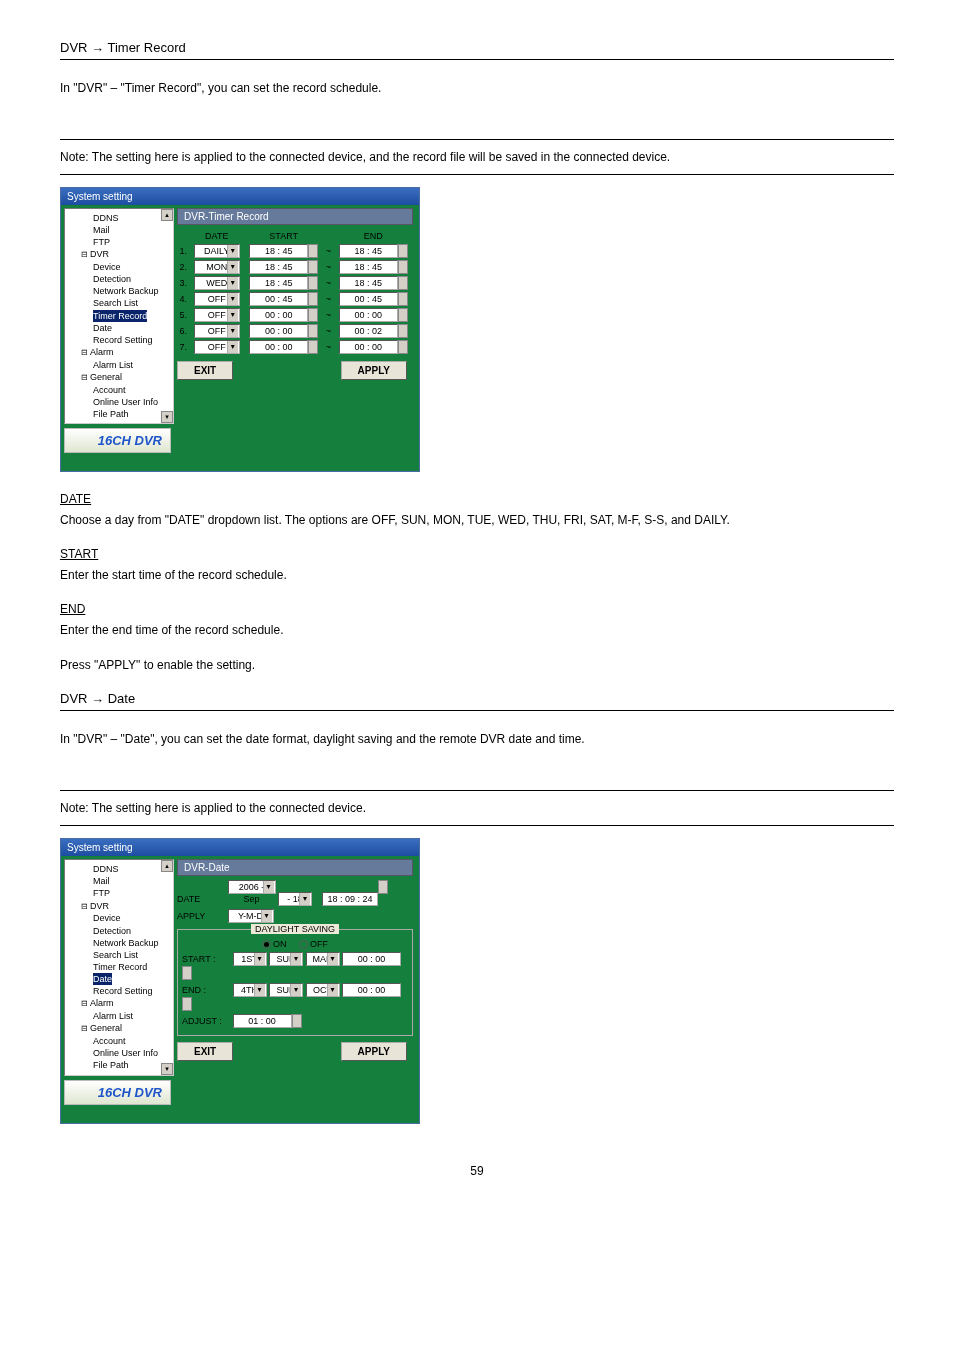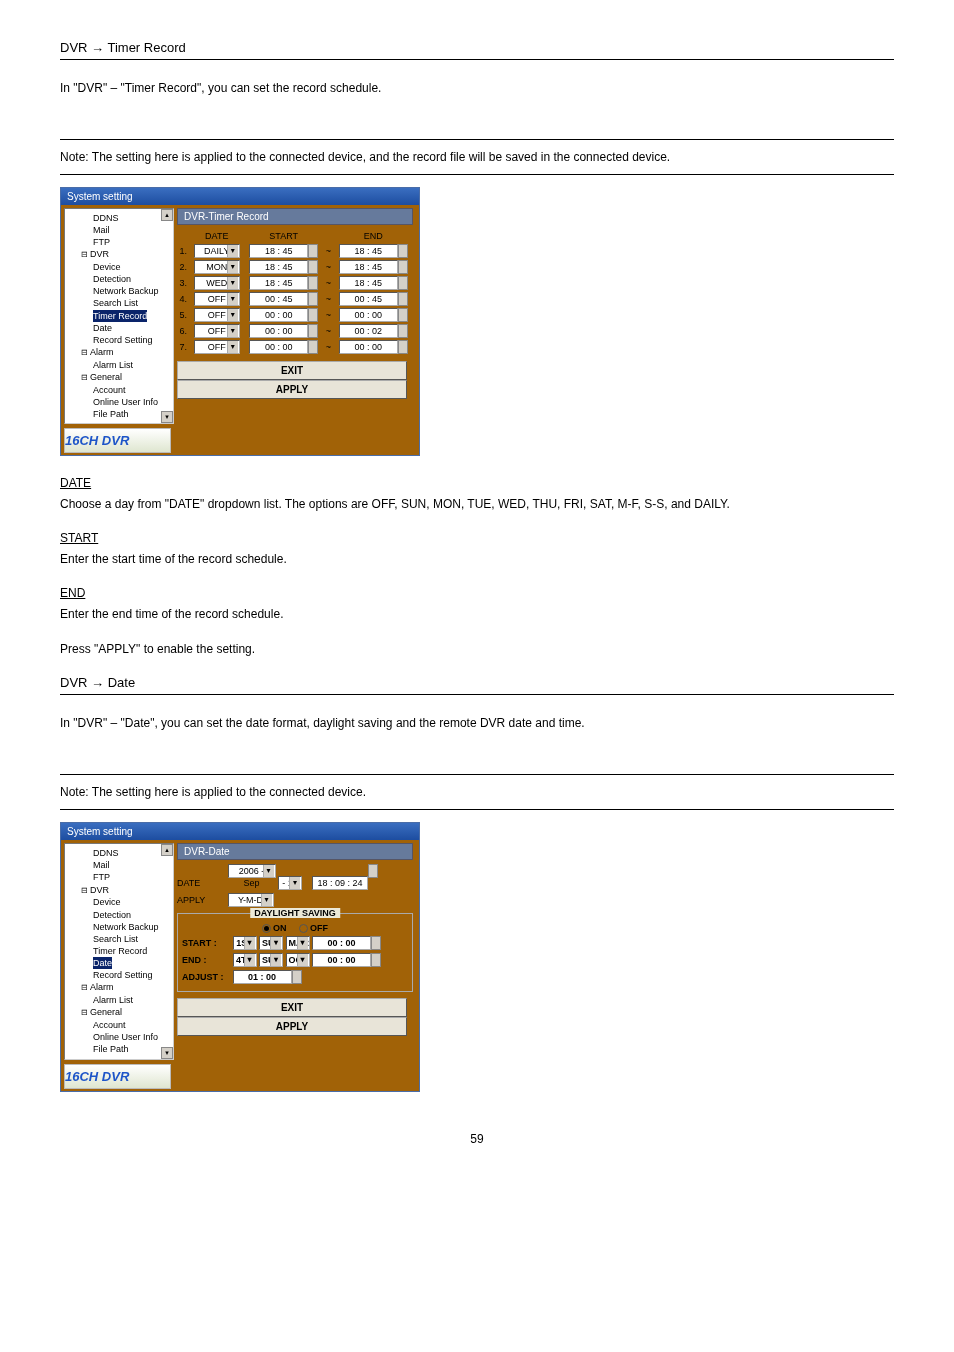--- a/index.html
+++ b/index.html
@@ -38,21 +38,21 @@
     font-family: Tahoma, Arial, sans-serif;
   }
   .win-title {
     background: linear-gradient(#3a6ec0, #1d4da0);
     color: #fff;
     padding: 3px 6px;
     font-size: 10px;
   }
   .win-body {
     display: flex;
-    background: #a16207;
+    background: #15803d;
   }
   .tree-pane {
     width: 110px;
     background: #fff;
     border: 1px inset #ccc;
     margin: 3px;
     padding: 3px 2px;
     font-size: 9px;
     line-height: 1.35;
     position: relative;
@@ -66,26 +66,26 @@
     background: #d4d0c8; border: 1px solid #888; font-size: 7px;
     text-align: center; line-height: 10px;
   }
   .scroll-up { top: 0; }
   .scroll-dn { bottom: 0; }
   .brand {
     color: #1e55c8;
     font-style: italic;
     font-weight: bold;
     font-size: 13px;
-    text-align: left;
-    margin: 4px 3px 2px 3px;
+    text-align: right;
+    margin: 4px 3px 18px 3px;
     width: 107px;
     background: linear-gradient(#fff,#dfe6d0);
     border: 1px solid #bbb;
-    padding: 4px 0;
+    padding: 4px 8px;
   }
   .right-pane { flex: 1; padding: 3px 6px 6px 3px; }
   .panel-header {
     background: #667a9c;
     color: #fff;
     padding: 2px 6px;
     font-size: 10px;
     border: 1px solid #556;
     margin-bottom: 4px;
   }
@@ -96,40 +96,40 @@
     display: inline-block;
     border: 1px inset #aaa;
     background: #fff;
     height: 14px;
     line-height: 12px;
     padding: 0 2px;
     font-size: 9px;
     text-align: center;
   }
   .sel-box { width: 46px; position: relative; }
-  .sel-box.sm { width: 24px; }
+  .sel-box.sm { width: 34px; }
   .sel-box::after {
     content: "▾"; position: absolute; right: 1px; top: 0;
     font-size: 8px; background: #d4d0c8; border-left: 1px solid #aaa;
     width: 10px; text-align: center;
   }
   .inp-box { width: 59px; text-align: center; }
   .spin {
     display: inline-block; width: 10px; height: 14px;
     border: 1px solid #888; background: #d4d0c8;
     vertical-align: top;
   }
   .tilde { padding: 0 3px; }
   .btn {
     border: 1px outset #aaa; background: #e8e4d8;
     padding: 3px 16px; font-size: 10px; font-weight: bold;
   }
-  .btn-row { display: flex; justify-content: space-between; padding: 6px 6px 6px 0; flex-direction: column; }
+  .btn-row { display: flex; justify-content: space-between; padding: 6px 6px 6px 0; }
   .left-col { width: 113px; }
-  .fs-box { border: 1px solid #aaa; margin-top: 6px; padding: 6px 4px 4px 4px; position: relative; font-weight: bold; }
+  .fs-box { border: 1px solid #aaa; margin-top: 6px; padding: 6px 4px 4px 4px; position: relative; }
   .fs-label { position: absolute; top: -6px; left: 50%; transform: translateX(-50%); background: #ece9d8; padding: 0 4px; font-size: 9px; }
   .radio { display: inline-block; width: 9px; height: 9px; border: 1px solid #555; border-radius: 50%; margin-right: 2px; vertical-align: middle; }
   .radio.on::after { content: ""; display: block; width: 5px; height: 5px; border-radius: 50%; background: #000; margin: 1px auto; }
   .form-row { font-size: 9px; margin: 3px 0; }
   .form-row .lab { display: inline-block; width: 48px; }
   .page-num { text-align: center; margin-top: 40px; font-size: 12px; }
 </style>
 </head>
 <body>
 

